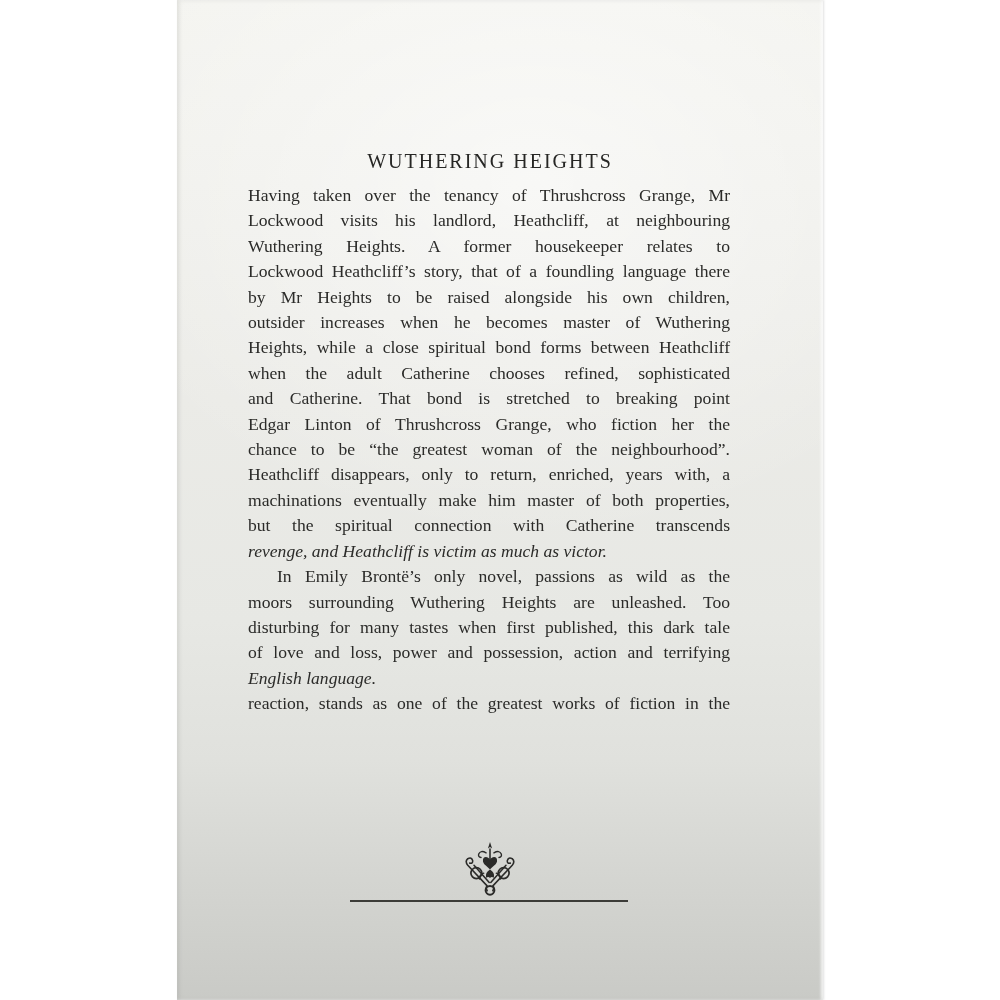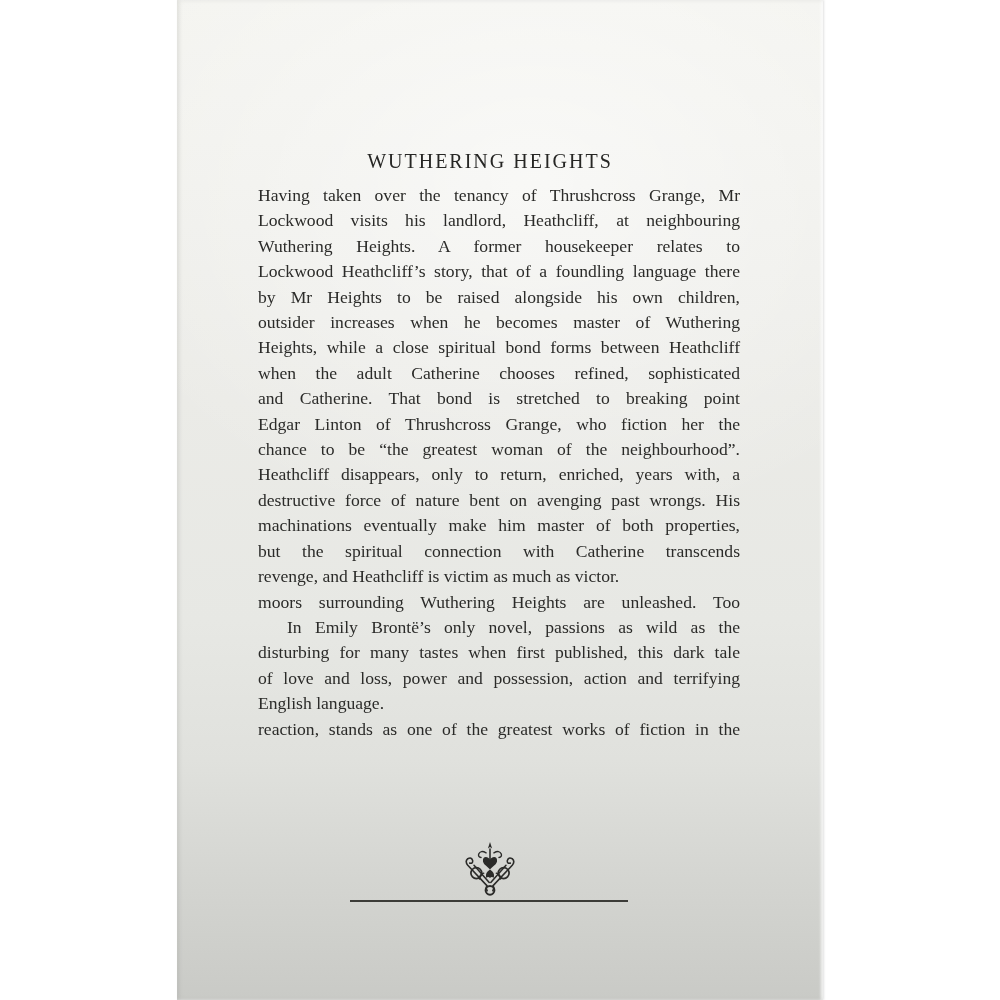--- a/index.html
+++ b/index.html
@@ -44,34 +44,35 @@
     width: 626px; 
     text-align: center;
     font-size: 20px;
     letter-spacing: 2px;
     color: #262624;
     white-space: nowrap;
     margin-top: 24px;
   }
   .body-text {
     position: absolute;
-    left: 81px;
+    left: 71px;
     top: 183px;
     width: 482px;
     font-size: 17.6px;
     line-height: 25.4px;
     color: #2b2b29;
   }
   .line {
     text-align: justify;
     text-align-last: justify;
     white-space: normal;
   }
   .line.last {
     text-align-last: left;
+    font-style: italic;
   }
   .line.indent {
     text-indent: 29px;
   }
   .ornament {
     position: absolute;
     left: 274px; 
     top: 841px;
     width: 78px;
     height: 58px;
@@ -99,26 +100,25 @@
         <div class="line">Wuthering Heights. A former housekeeper relates to</div>
         <div class="line">Lockwood Heathcliff’s story, that of a foundling language there</div>
         <div class="line">by Mr Heights to be raised alongside his own children,</div>
         <div class="line">outsider increases when he becomes master of Wuthering</div>
         <div class="line">Heights, while a close spiritual bond forms between Heathcliff</div>
         <div class="line">when the adult Catherine chooses refined, sophisticated</div>
         <div class="line">and Catherine. That bond is stretched to breaking point</div>
         <div class="line">Edgar Linton of Thrushcross Grange, who fiction her the</div>
         <div class="line">chance to be “the greatest woman of the neighbourhood”.</div>
         <div class="line">Heathcliff disappears, only to return, enriched, years with, a</div>
-        <div class="line">destructive force of nature bent on avenging past wrongs. His</div>
         <div class="line">machinations eventually make him master of both properties,</div>
         <div class="line">but the spiritual connection with Catherine transcends</div>
         <div class="line last">revenge, and Heathcliff is victim as much as victor.</div>
+        <div class="line indent">In Emily Brontë’s only novel, passions as wild as the</div>
         <div class="line">moors surrounding Wuthering Heights are unleashed. Too</div>
-        <div class="line indent">In Emily Brontë’s only novel, passions as wild as the</div>
         <div class="line">disturbing for many tastes when first published, this dark tale</div>
         <div class="line">of love and loss, power and possession, action and terrifying</div>
         <div class="line last">English language.</div>
         <div class="line">reaction, stands as one of the greatest works of fiction in the</div>
       </div>
 
     <div class="ornament">
       <svg viewBox="0 0 100 74" width="78" height="58" xmlns="http://www.w3.org/2000/svg">
         <g stroke="#2b2b29" fill="none" stroke-width="2" stroke-linecap="round">
 

